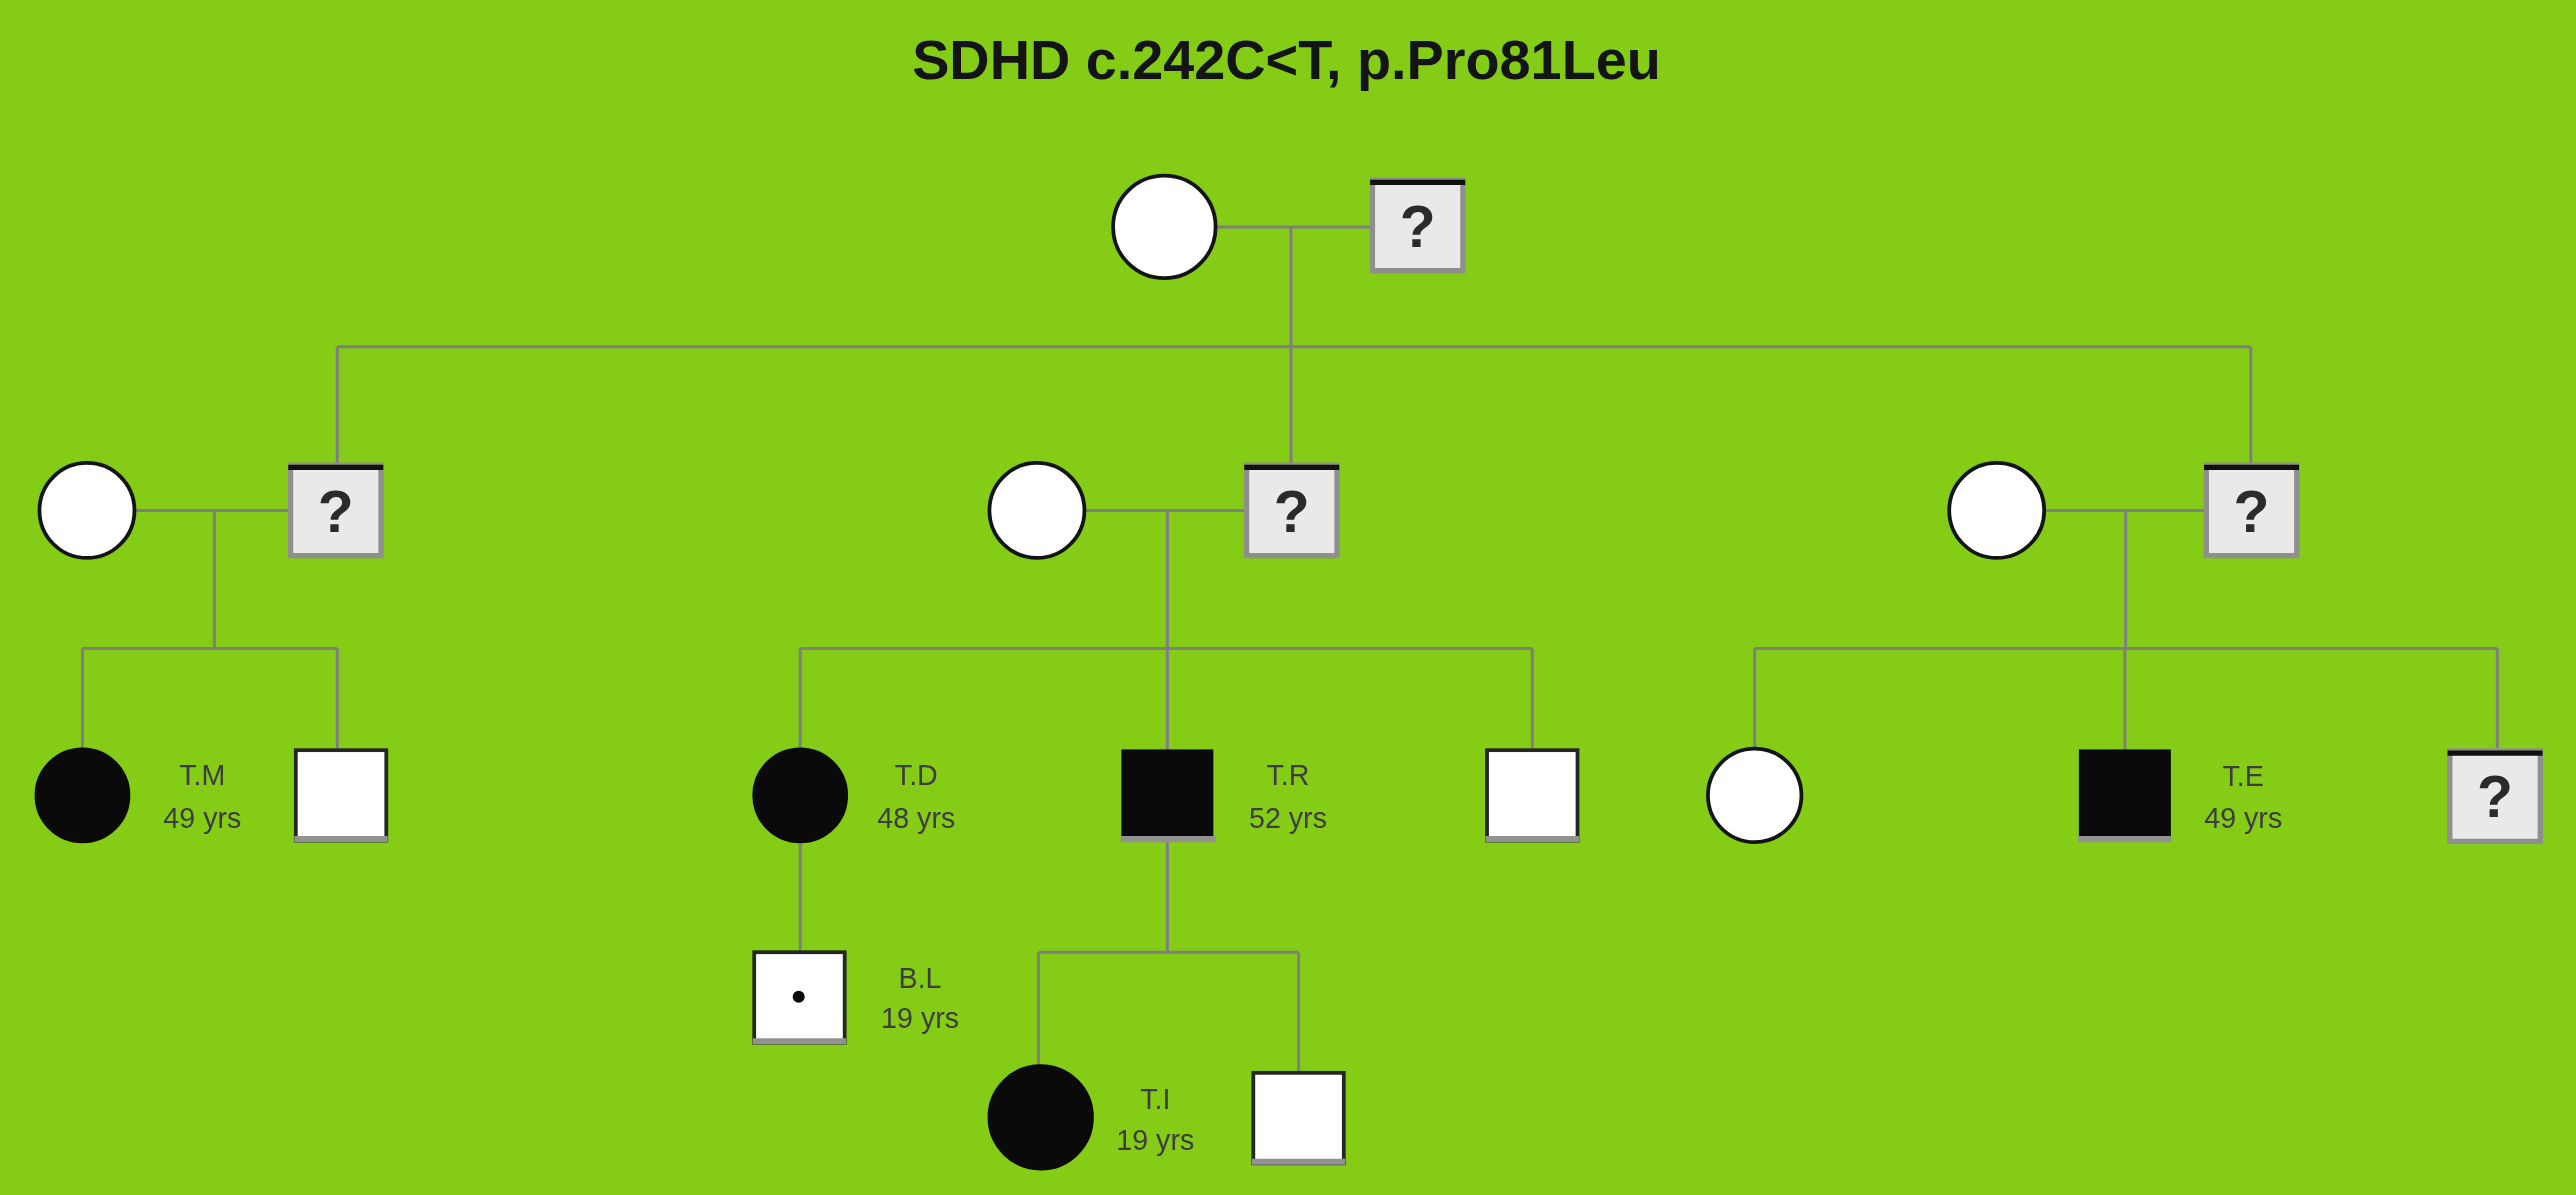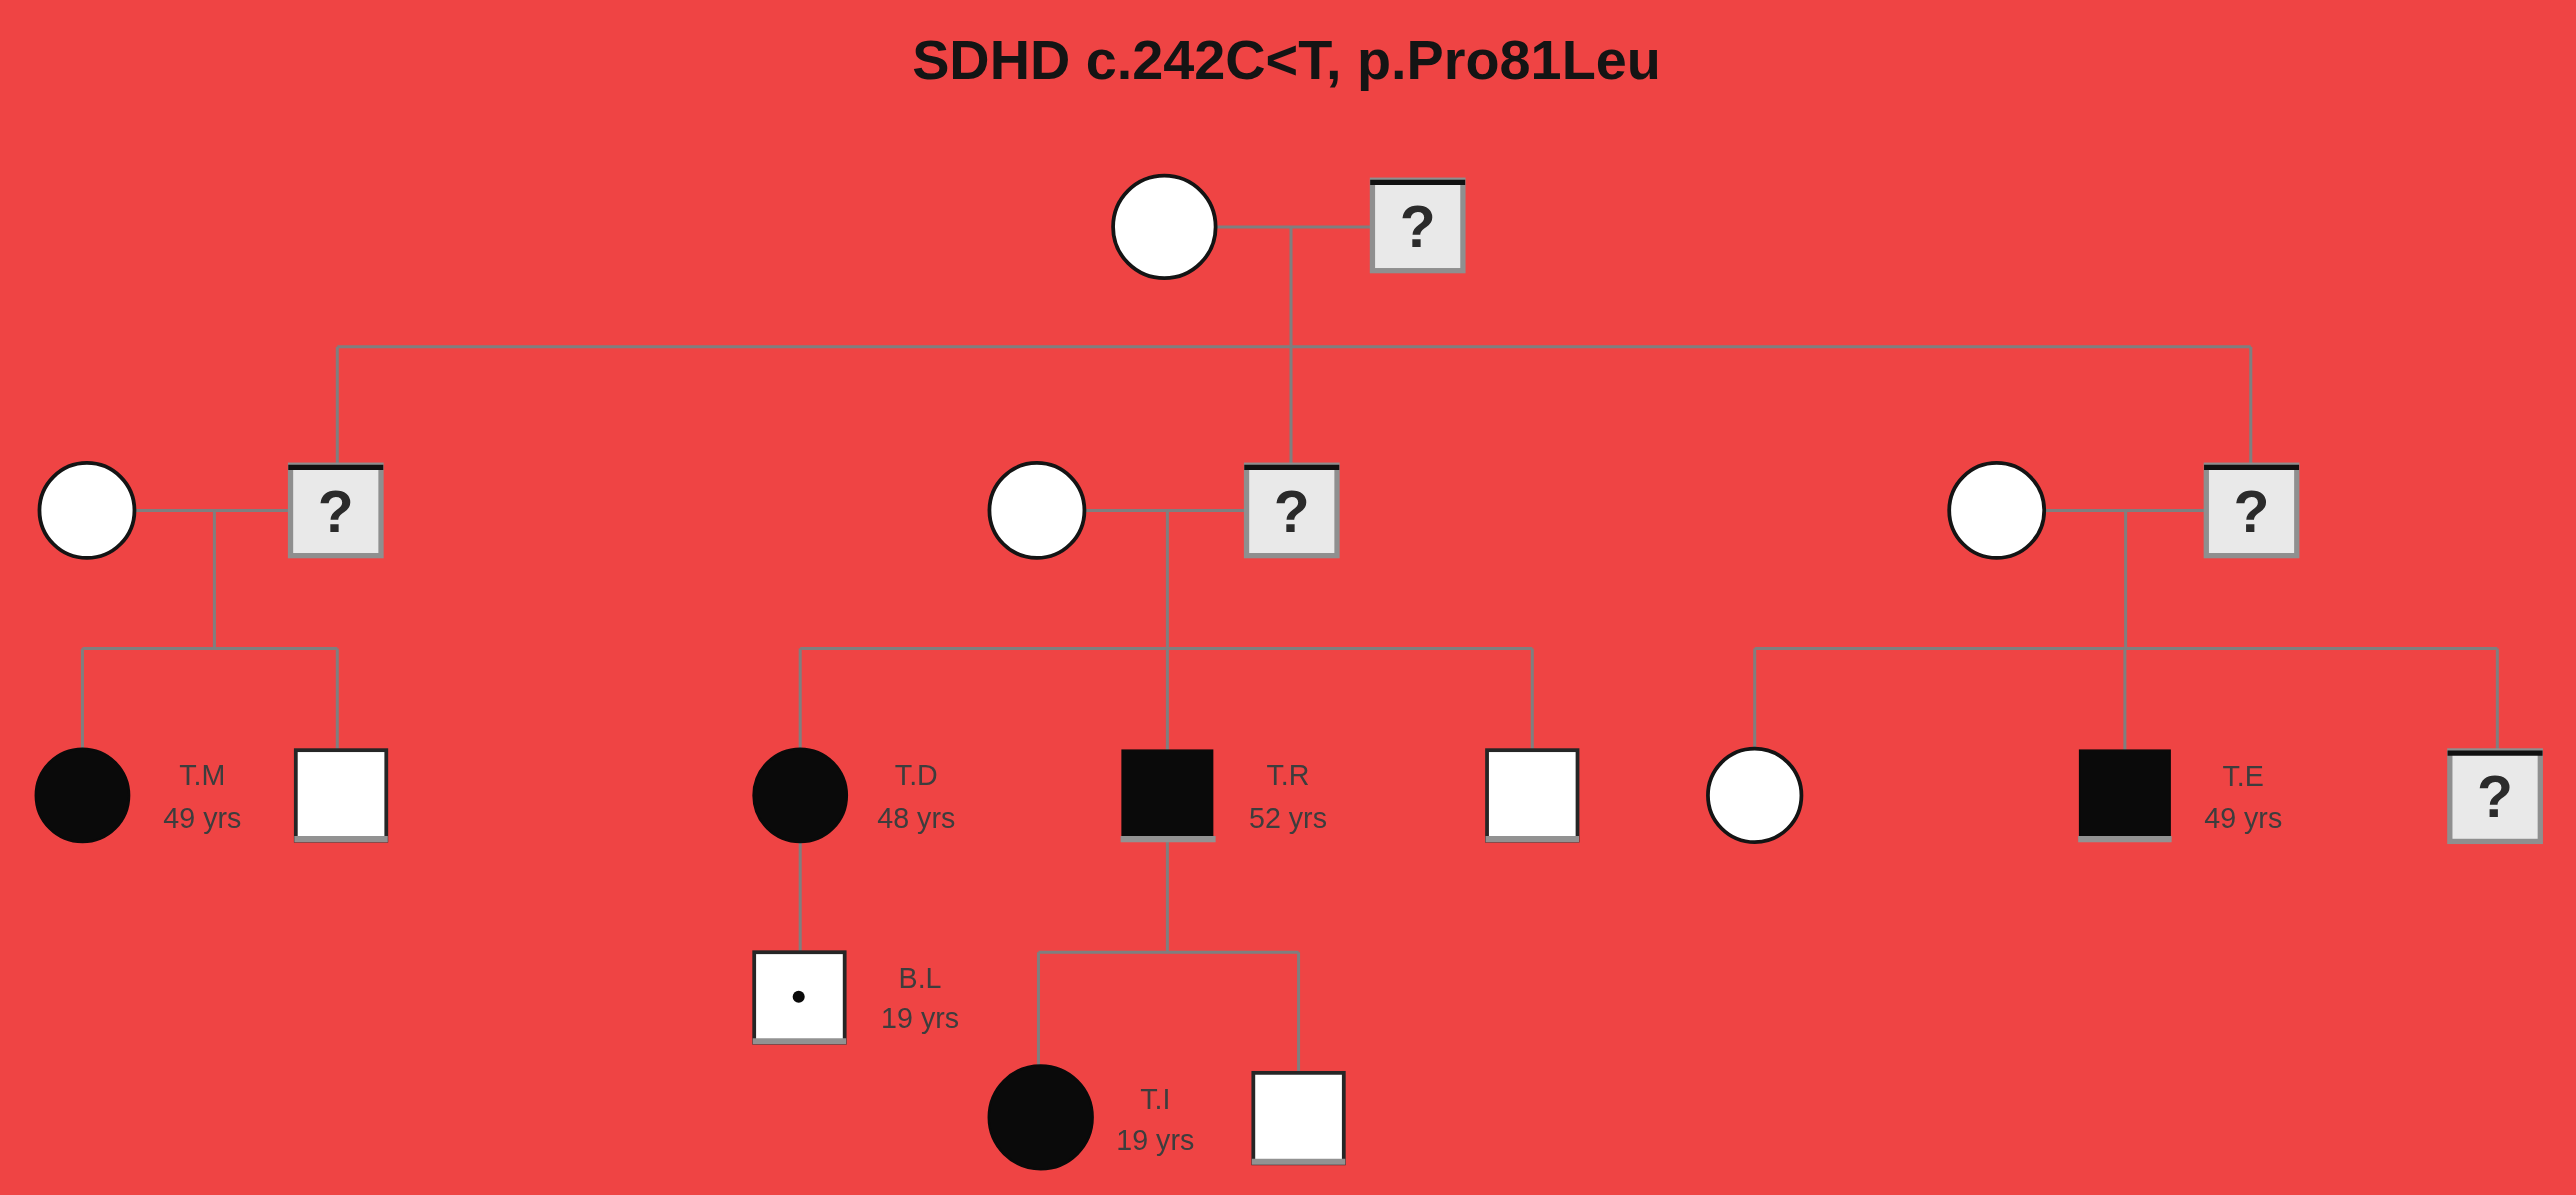--- a/index.html
+++ b/index.html
@@ -7,21 +7,21 @@
     padding: 0;
     background: #ffffff;
     width: 2576px;
     height: 1195px;
     font-family: "Liberation Sans", sans-serif;
   }
   .canvas {
     position: relative;
     width: 2576px;
     height: 1195px;
-    background: #ef4444;
+    background: #84cc16;
   }
   svg { display: block; }
   .line          { stroke: #7f7f7f; stroke-width: 4; fill: none; }
   .circle-open   { fill: #ffffff; stroke: #141414; stroke-width: 5; }
   .circle-filled { fill: #0a0a0a; stroke: #0a0a0a; stroke-width: 3; }
   .sq-open       { fill: #ffffff; stroke: #262626; stroke-width: 5; }
   .sq-filled     { fill: #0a0a0a; stroke: #0a0a0a; stroke-width: 2; }
   .sq-unknown    { fill: #e9e9e9; stroke: #8f8f8f; stroke-width: 7; }
   .edge-top-black   { stroke: #111111; stroke-width: 7; }
   .edge-bottom-gray { stroke: #929292; stroke-width: 8; }

